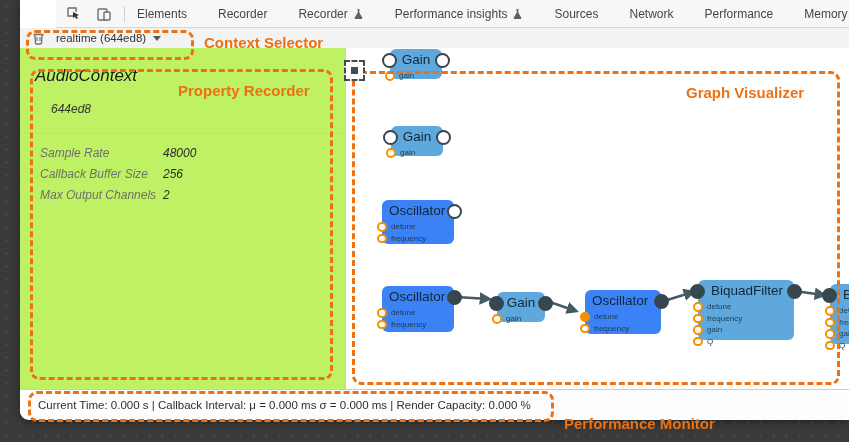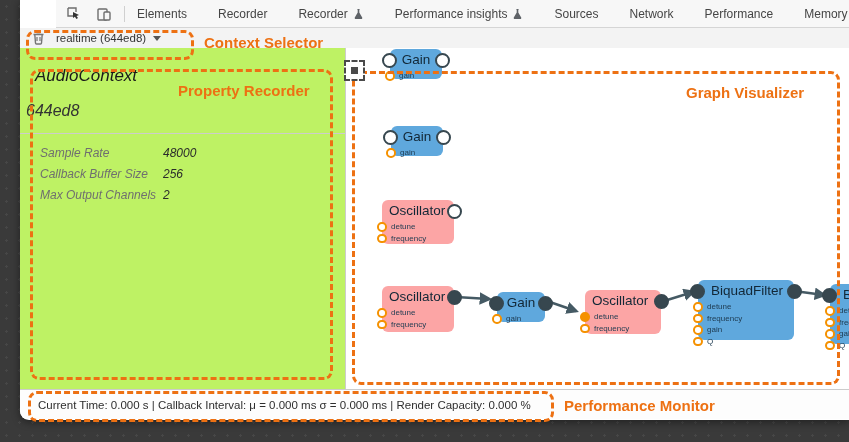--- a/index.html
+++ b/index.html
@@ -23,32 +23,32 @@
   .toolbar{position:absolute;left:0;top:28px;width:100%;height:20px;background:#f3f3f3;
            border-bottom:1px solid #d5d5d5;display:flex;align-items:center;}
   .trash{margin-left:12px;display:flex;align-items:center;}
   .ctx-text{font-size:11.5px;color:#333;margin-left:11px;}
   .caret{width:0;height:0;border-left:4px solid transparent;border-right:4px solid transparent;
          border-top:5px solid #555;margin-left:7px;}
   
   .left-pane{position:absolute;left:0;top:48px;width:325px;height:342px;background:#bef264;font-style:italic;}
   .vdivider{position:absolute;left:325px;top:48px;width:1px;height:342px;background:#ccc;}
   .ai-title{position:absolute;left:15px;top:18px;font-size:17px;color:#1a1a1a;}
-  .ai-id{position:absolute;left:6px;top:54px;font-size:16px;color:#333;}
+  .ai-id{position:absolute;left:31px;top:54px;font-size:12px;color:#333;}
   .hdivider{position:absolute;left:0;top:85px;width:325px;height:1px;background:#ccc;}
   .props{position:absolute;left:20px;top:94px;width:290px;}
   .prow{display:flex;height:21px;align-items:center;font-size:12px;}
   .plabel{width:123px;color:#6f6f6f;}
   .pvalue{color:#2b2b2b;}
   
   .graph-pane{position:absolute;left:326px;top:48px;width:503px;height:342px;background:#fff;overflow:hidden;}
   .edges{position:absolute;left:0;top:0;}
   .gnode{position:absolute;border-radius:6px;box-sizing:border-box;color:#13293b;}
   .gnode.blue{background:#5fa8dd;}
-  .gnode.green{background:#fca5a5;}
+  .gnode.green{background:#3b82f6;}
   .ntitle{font-size:13.5px;line-height:19px;padding-top:1px;white-space:nowrap;color:#122736;}
   .center .ntitle{text-align:center;}
   .pad-l .ntitle{padding-left:13px;}
   .pad-s .ntitle{padding-left:7px;}
   .port{position:absolute;width:11px;height:11px;border-radius:50%;background:#fff;
         border:2.5px solid #37474f;box-sizing:content-box;}
   .port.in{left:-8px;top:4px;}
   .port.out{right:-8px;top:4px;}
   .port.solid{background:#37474f;}
   .params{margin-top:1px;}
@@ -318,15 +318,15 @@
   <div class="ann-box" style="left:30px;top:69px;width:297px;height:305px;"></div>
   <div class="ann-label" style="left:178px;top:82px;">Property Recorder</div>
 
   <div class="ann-box" style="left:352px;top:71px;width:482px;height:308px;"></div>
   <div class="ann-label" style="left:686px;top:84px;">Graph Visualizer</div>
   <div class="handle">
       <div class="handle-inner"></div>
     </div>
 
   <div class="ann-box" style="left:28px;top:391px;width:520px;height:25px;"></div>
-  <div class="ann-label" style="left:564px;top:397px;">Performance Monitor</div>
+  <div class="ann-label" style="left:564px;top:415px;">Performance Monitor</div>
 
 </div>
 
 </body></html>

